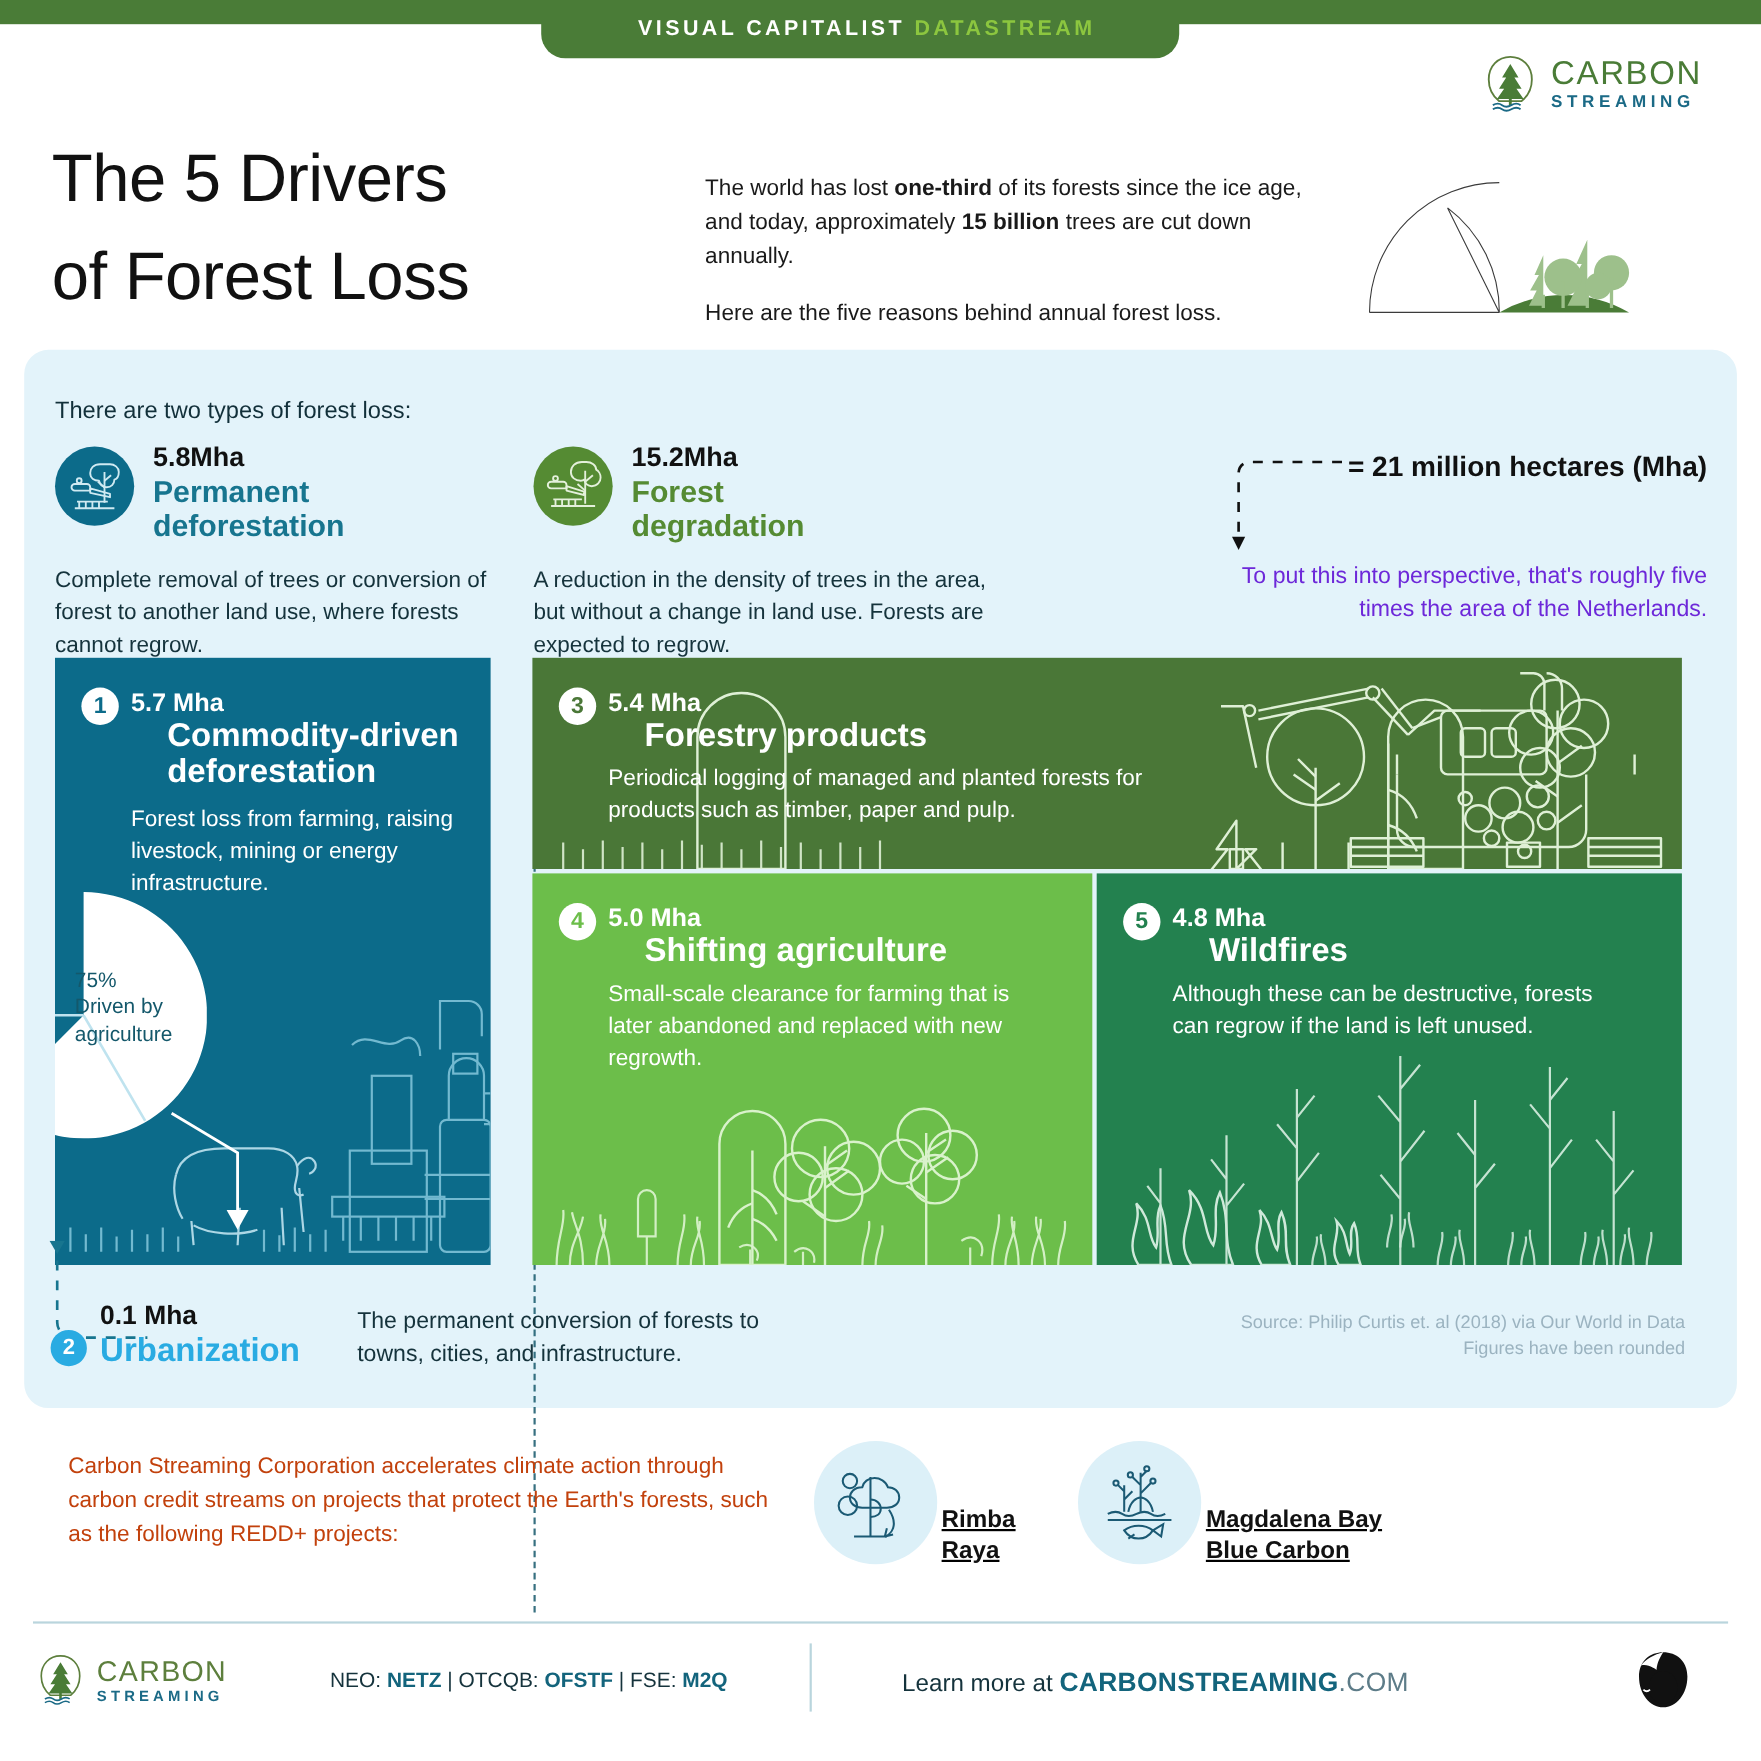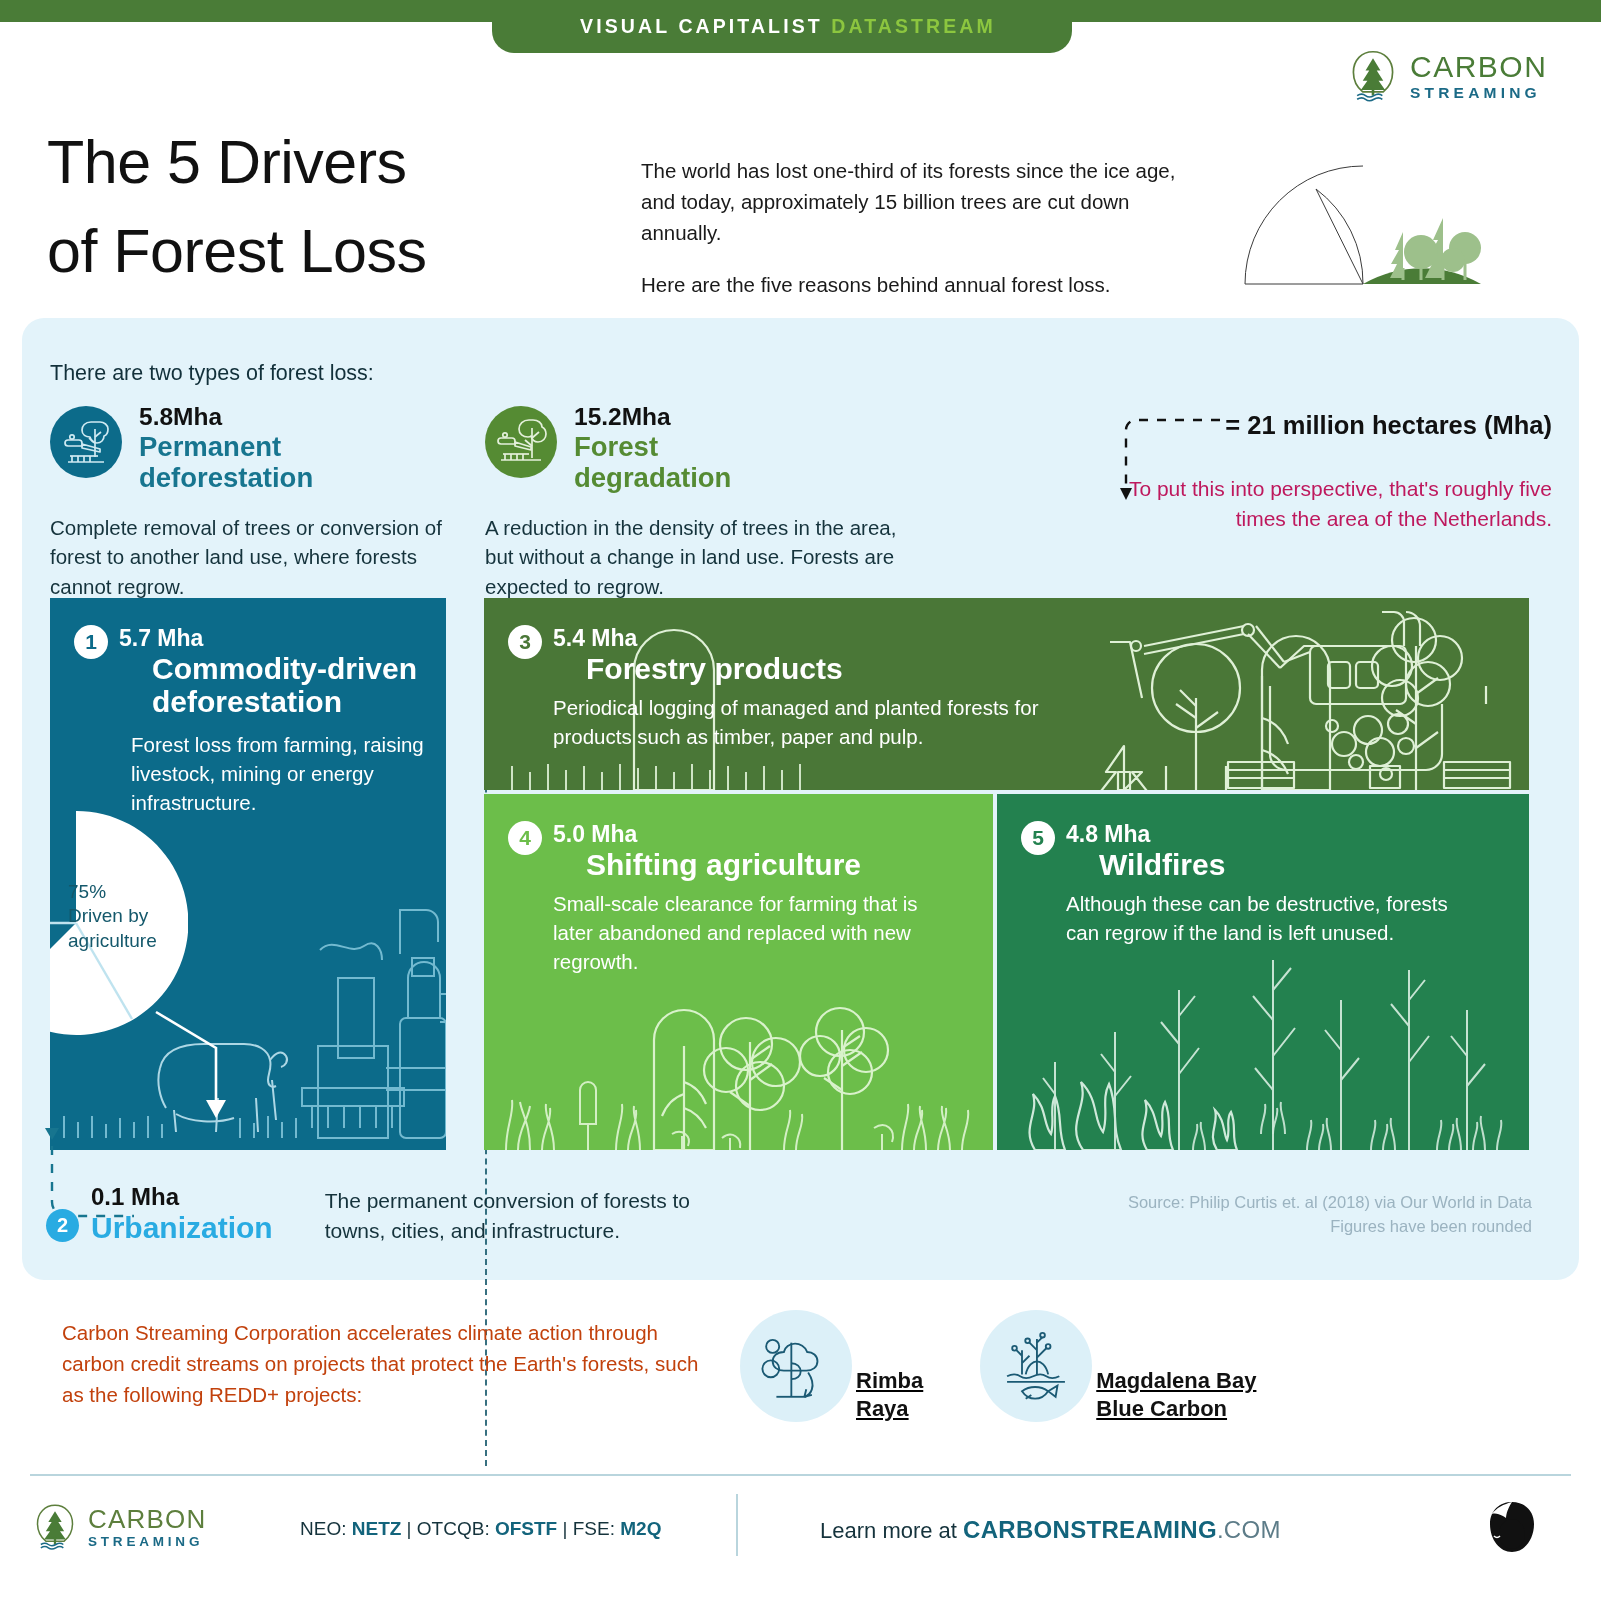--- a/index.html
+++ b/index.html
@@ -29,21 +29,21 @@
   .cs-logo .w2 { font-size:15.5px; font-weight:700; letter-spacing:4.2px; color:#1b6a86; margin-top:3px;}
 
   
   .headline {
     position:absolute; top:118px; left:47px; width:560px;
     font-size:61px; font-weight:300; line-height:1.46; color:#111; letter-spacing:-0.5px;
   }
   .intro { position:absolute; top:155px; left:641px; width:545px; }
   .intro p { font-size:20.5px; line-height:1.52; color:#1a1a1a; }
   .intro p + p { margin-top:21px; }
-  .intro b { font-weight:400; }
+  .intro b { font-weight:700; }
   .gauge { position:absolute; top:160px; left:1243px; width:240px; height:126px; }
 
   
   .card {
     position:absolute; top:318px; left:22px; width:1557px; height:962px;
     background:#e3f3fa; border-radius:22px;
   }
   .card-intro { position:absolute; top:43px; left:28px; font-size:21.5px; color:#12303a; }
 
   
@@ -61,21 +61,21 @@
   .type .desc { margin-top:19px; font-size:20.5px; line-height:1.44; color:#15333c; }
 
   .vdiv { position:absolute; top:388px; left:463px; width:0; height:760px;
           border-left:2px dashed #15586b; opacity:.85; }
 
   
   .mha { position:absolute; top:93px; left:1068px; width:462px; text-align:right; }
   .mha .big { font-size:25.5px; font-weight:700; color:#111; }
   .mha .sub { font-size:22px; color:#5c6a70; margin-top:3px; }
   .mha .sub .yr { color:#9bacb3; }
-  .mha .persp { margin-top:34px; font-size:21px; line-height:1.45; color:#be185d; }
+  .mha .persp { margin-top:69px; font-size:21px; line-height:1.45; color:#6d28d9; }
   .mha-arrow { position:absolute; top:96px; left:1092px; width:110px; height:90px; }
 
   
   .panel { position:absolute; overflow:hidden; }
   .p1 { left:50px; top:598px; width:396px; height:552px; background:#0c6b8a; }
   .p3 { left:484px; top:598px; width:1045px; height:192px; background:#4a7737; }
   .p4 { left:484px; top:794px; width:509px; height:356px; background:#6cbe4a; }
   .p5 { left:997px; top:794px; width:532px; height:356px; background:#23814f; }
 
   .pnum {
@@ -87,21 +87,21 @@
   .p3 .pnum { color:#4a7737; }
   .p4 .pnum { color:#6cbe4a; }
   .p5 .pnum { color:#23814f; }
 
   .phead { position:absolute; display:flex; gap:11px; align-items:flex-start; z-index:4; }
   .p1 .phead, .p3 .phead, .p4 .phead, .p5 .phead { top:27px; left:24px; }
   .p-amount { font-size:23px; font-weight:700; color:#fff; line-height:1.16; }
   .p-title { font-size:30px; font-weight:700; color:#fff; line-height:1.12;margin-left:33px; }
   .p-desc { font-size:20.5px; line-height:1.42; color:#ffffff; margin-top:8px; }
   .p1 .p-title { font-size:30px; }
-  .p1 .p-desc { margin-top:11px;margin-left:12px; }
+  .p1 .p-desc { margin-top:11px; }
 
   
   .pie { position:absolute; left:-86px; top:213px; width:224px; height:224px; z-index:3; }
   .pie-label { position:absolute; left:18px; top:282px; z-index:5;
                font-size:19px; line-height:1.28; color:#14586b; }
   .illus { position:absolute; inset:0; pointer-events:none; z-index:1; }
 
   
   .urban { position:absolute; top:1182px; left:46px; display:flex; align-items:center; gap:0; }
   .urban .ucirc { width:33px; height:33px; border-radius:50%; background:#29abe2;

